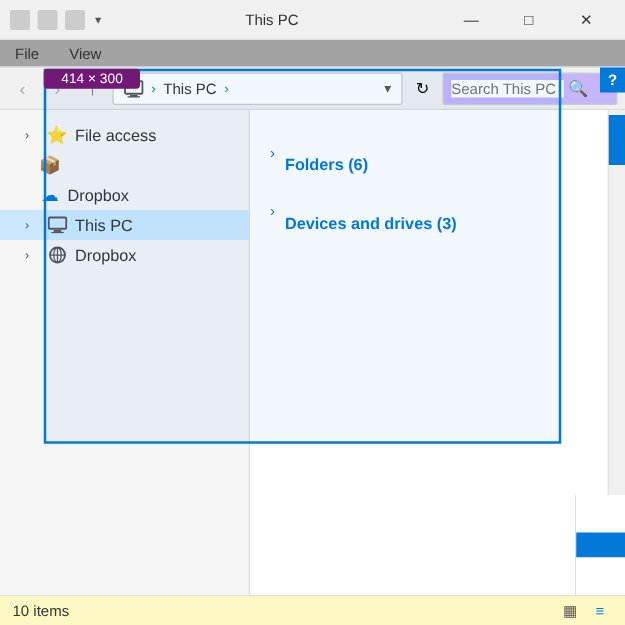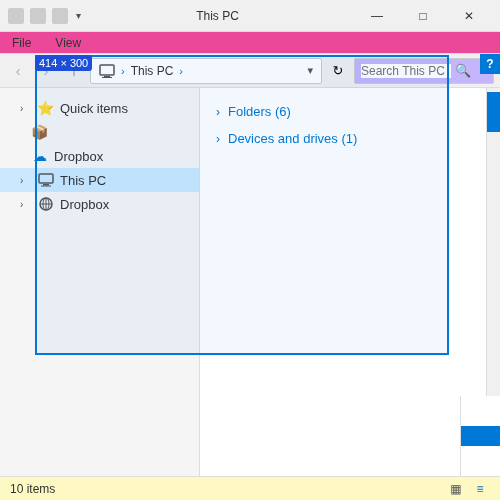--- a/index.html
+++ b/index.html
@@ -62,21 +62,21 @@
       align-items: center;
       justify-content: center;
       font-size: 12px;
       cursor: pointer;
       color: #333;
     }
 
     
     .menubar {
       height: 22px;
-      background: #ec4899;
+      background: #a3a3a3;
       display: flex;
       align-items: center;
       padding: 0 8px;
       gap: 16px;
       border-bottom: 1px solid #ddd;
       flex-shrink: 0;
     }
     .menu-item {
       font-size: 12px;
       color: #333;
@@ -234,21 +234,22 @@
       margin-bottom: 12px;
       cursor: pointer;
     }
     .section-header .chevron {
       color: #0078d7;
       font-size: 12px;
     }
     .section-title {
       color: #0078d7;
       font-size: 13px;
-      font-weight: 400;
+      font-weight: 700;
+      margin-top: 20px;
     }
 
     
     .statusbar {
       height: 24px;
       background: #fef9c3;
       border-top: 1px solid #ddd;
       display: flex;
       align-items: center;
       padding: 0 10px;
@@ -284,24 +285,24 @@
       background: rgba(0, 120, 215, 0.05);
       pointer-events: none;
       z-index: 10;
     }
 
     
     .dimension-label {
       position: absolute;
       top: 55px;
       left: 35px;
-      background: #1d4ed8;
+      background: #701a75;
       color: white;
       font-size: 11px;
-      padding: 2px 4px;
+      padding: 2px 14px;
       border-radius: 3px;
       z-index: 11;
       pointer-events: none;
     }
 
     
     .scrollbar-track {
       width: 14px;
       background: #f0f0f0;
       border-left: 1px solid #ddd;
@@ -405,21 +406,21 @@
     </div>
   </div>
 
   <div class="content">
 
     <div class="sidebar">
 
       <div class="sidebar-item">
         <span class="expand-arrow">›</span>
         <span class="item-icon icon-folder">⭐</span>
-        <span class="item-label">Quick items</span>
+        <span class="item-label">File access</span>
       </div>
 
       <div class="sidebar-item" style="padding-left:32px;">
         <span class="item-icon icon-dropbox">📦</span>
       </div>
 
       <div class="sidebar-item" style="padding-left:32px;">
         <span class="item-icon icon-onedrive">☁</span>
         <span class="item-label">Dropbox</span>
       </div>
@@ -453,21 +454,21 @@
 
     <div class="main-panel">
 
       <div class="section-header">
         <span class="chevron">›</span>
         <span class="section-title">Folders (6)</span>
       </div>
 
       <div class="section-header">
         <span class="chevron">›</span>
-        <span class="section-title">Devices and drives (1)</span>
+        <span class="section-title">Devices and drives (3)</span>
       </div>
 
     </div>
 
     <div class="scrollbar-track">
       <div class="scrollbar-thumb"></div>
     </div>
 
   </div>
 

